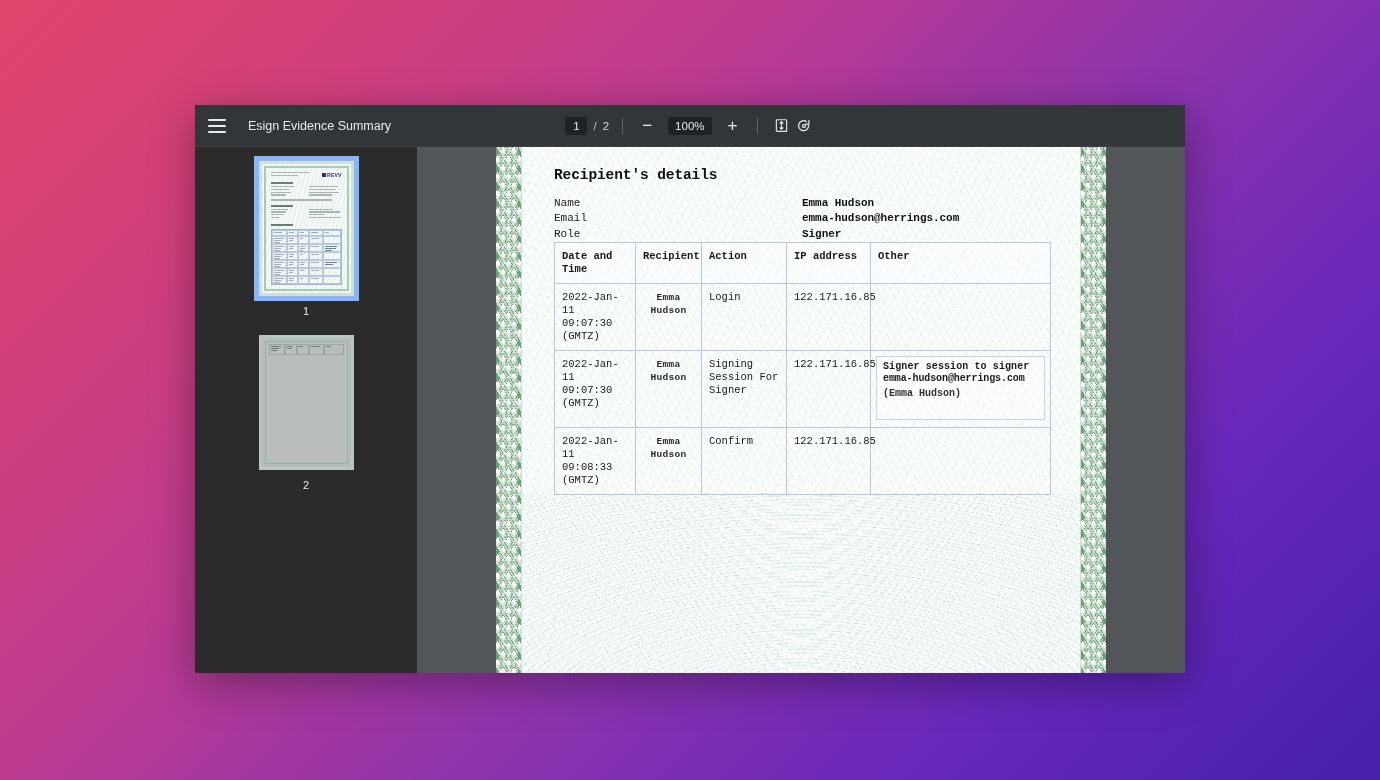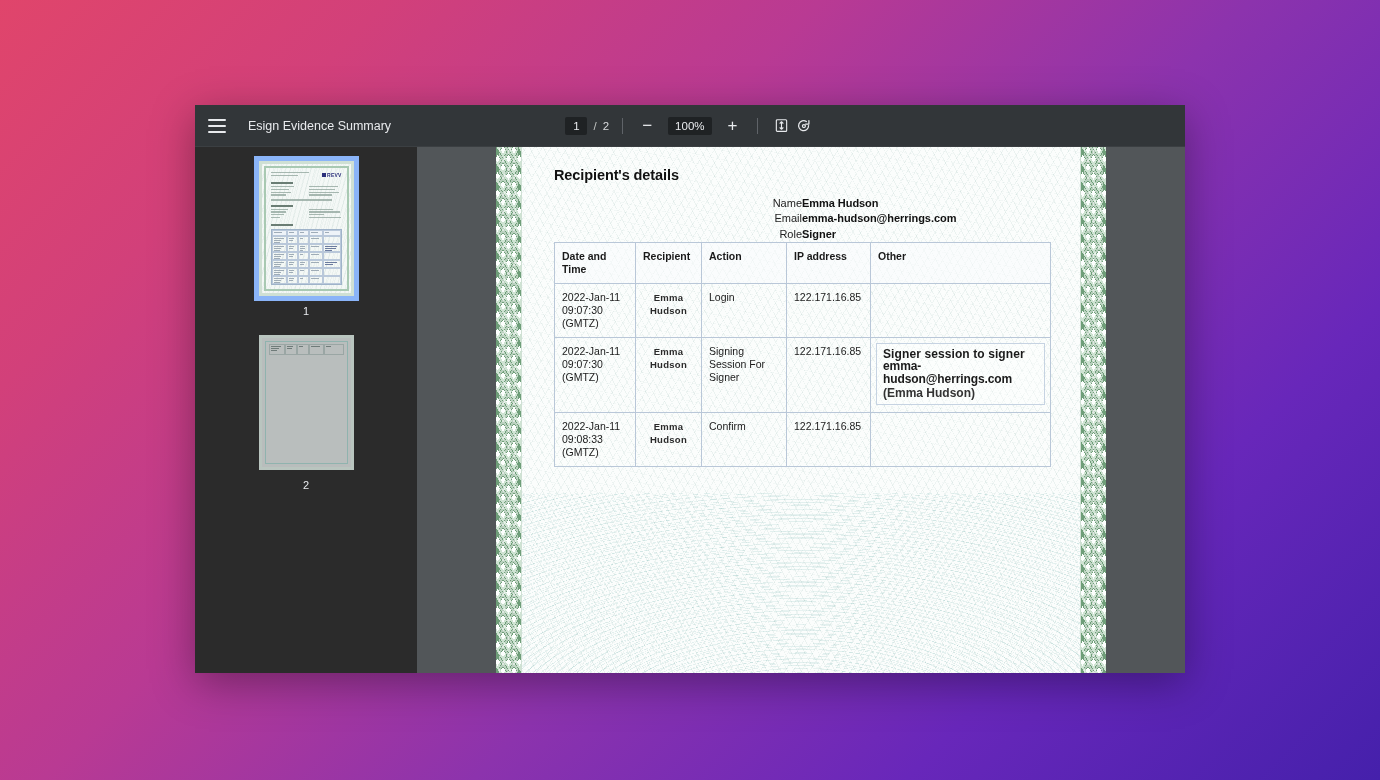--- a/index.html
+++ b/index.html
@@ -205,20 +205,21 @@
     justify-content: center;
     overflow: hidden;
     background: #525659;
   }
   #page {
     width: 610px;
     background: #ffffff;
     position: relative;
     overflow: hidden;
     flex: none;
+    font-family: Liberation Mono, monospace;
   }
   
   #page-bg {
     position: absolute; inset: 0;
     background-color: #fbfdfc;
     background-image:
       repeating-linear-gradient(62deg, rgba(96,150,140,.10) 0 .7px, transparent .7px 6px),
       repeating-linear-gradient(-58deg, rgba(96,150,140,.09) 0 .7px, transparent .7px 7px),
       repeating-linear-gradient(12deg, rgba(110,160,150,.06) 0 .6px, transparent .6px 9px),
       radial-gradient(ellipse 420px 300px at 50% 118%, rgba(80,150,145,.14) 0 1px, transparent 1px),
@@ -262,21 +263,21 @@
   h2.sec-title {
     font-size: 14.5px;
     margin: 6px 0 13px 0;
     color: #111;
     font-weight: bold;
     letter-spacing: -.1px;
   }
   h2.sec-title.audit { margin-top: 20px; margin-bottom: 12px; }
 
   .kv-row { display: flex; font-size: 11px; line-height: 15.4px; color: #222; }
-  .kv-key { width: 248px; flex: none; color: #222; text-align: right; }
+  .kv-key { width: 248px; flex: none; color: #222; }
   .kv-val { font-weight: bold; color: #111; letter-spacing: -.05px; }
 
   
   table.audit {
     border-collapse: collapse;
     width: 496px;
     table-layout: fixed;
     font-size: 10.5px;
     color: #1a1a1a;
   }
@@ -305,23 +306,23 @@
     font-weight: bold;
     font-size: 9.5px;
     letter-spacing: .3px;
     line-height: 12px;
     padding-top: 12px;
     color: #2a2a2a;
   }
   .other-box {
     border: 1px solid #c6d3e2;
     background: rgba(255,255,255,.35);
-    padding: 4px 6px 5px 6px;
+    padding: 4px 6px 19px 6px;
     margin: -2px -2px 0 -2px;
-    font-size: 12px;
+    font-size: 10px;
     line-height: 12.2px;
   }
   .other-box .b1 { font-weight: bold; letter-spacing: .1px; }
   .other-box .b2 { font-weight: bold; letter-spacing: -.1px; }
   .other-box .b3 { font-weight: bold; margin-top: 2px; color: #333; }
   .other-plain { font-size: 10.5px; line-height: 13px; }
 </style>
 </head>
 <body>
 

